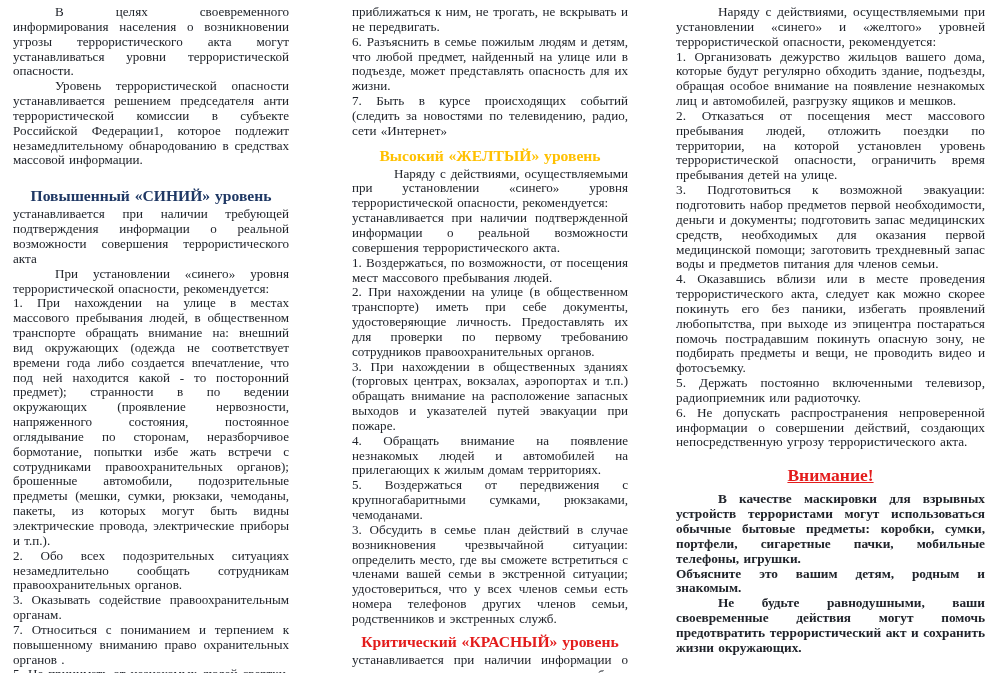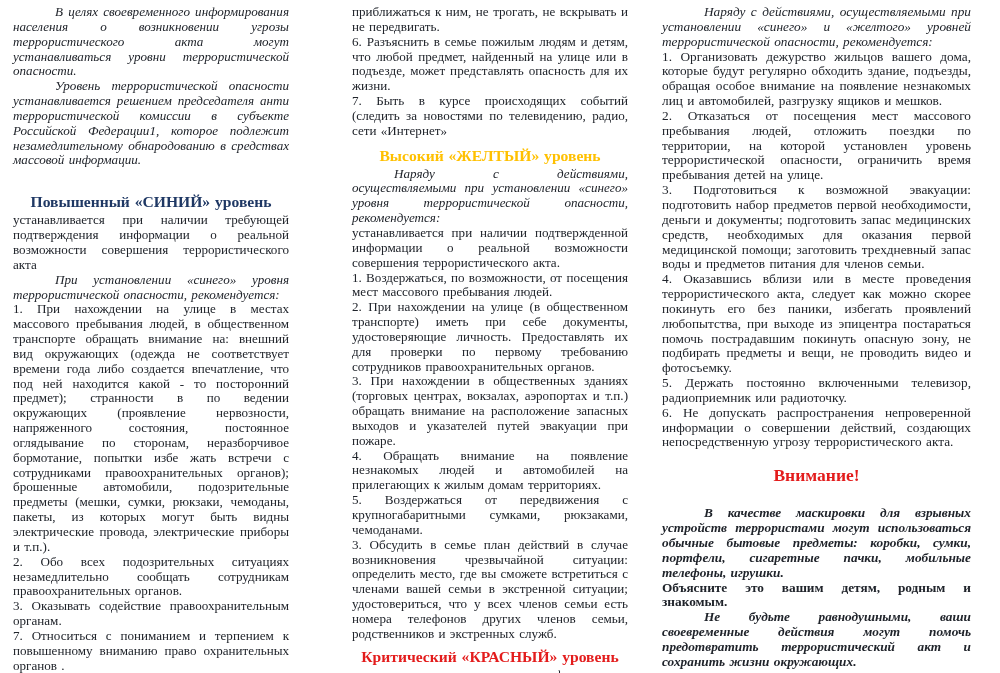--- a/index.html
+++ b/index.html
@@ -13,38 +13,38 @@
     color: #20242b;
   }
   .col {
     position: absolute;
     top: 5px;
     font-size: 13.1px;
     line-height: 14.85px;
   }
   .col-1 { left: 13px;  width: 276px; }
   .col-2 { left: 352px; width: 276px; }
-  .col-3 { left: 662px; width: 309px; font-size: 13.3px; }
+  .col-3 { left: 676px; width: 309px; font-size: 13.3px; }
 
   .blk { margin: 0; text-align: justify; word-spacing: 1px; }
-  .body-indent, .body-bold-indent { text-indent: 42px; font-style: italic; }
+  .body-indent, .body-bold-indent { text-indent: 42px; }
   .body-bold, .body-bold-indent { font-weight: bold; }
   .body-justify-last { text-align-last: justify; }
 
   .heading-blue, .heading-yellow, .heading-red, .heading-attention {
     font-weight: bold;
     text-align: center;
     text-align-last: center;
     text-indent: 0;
     word-spacing: 1px;
   }
-  .heading-blue      { color: var(--c-blue);   font-size: 15.6px; line-height: 17px; margin: 25px 0 3px; }
+  .heading-blue      { color: var(--c-blue);   font-size: 15.6px; line-height: 17px; margin: 19px 0 3px; }
   .heading-yellow    { color: var(--c-yellow); font-size: 15.6px; line-height: 17px; margin: 8px 0 3px; }
   .heading-red       { color: var(--c-red);    font-size: 15.6px; line-height: 17px; margin: 6px 0 3px; text-align: center; }
-  .heading-attention { color: var(--c-red);    font-size: 17.5px; line-height: 19px; margin: 16px 0 21px; }
+  .heading-attention { color: var(--c-red);    font-size: 17.5px; line-height: 19px; margin: 16px 0 7px; text-decoration: underline; }
 </style>
 </head>
 <body>
 
 <div class="page" style="--c-blue: #1f3864; --c-yellow: #ffc000; --c-red: #e31c1c; color: rgb(32, 36, 43);">
   <div class="col col-1">
       <p class="blk body-indent">В целях своевременного информирования населения о возникновении угрозы террористического акта могут устанавливаться уровни террористической опасности.</p>
       <p class="blk body-indent">Уровень террористической опасности устанавливается решением председателя анти террористической комиссии в субъекте Российской Федерации1, которое подлежит незамедлительному обнародованию в средствах массовой информации.</p>
       <p class="blk heading-blue">Повышенный «СИНИЙ» уровень</p>
       <p class="blk body">устанавливается при наличии требующей подтверждения информации о реальной возможности совершения террористического акта</p>

